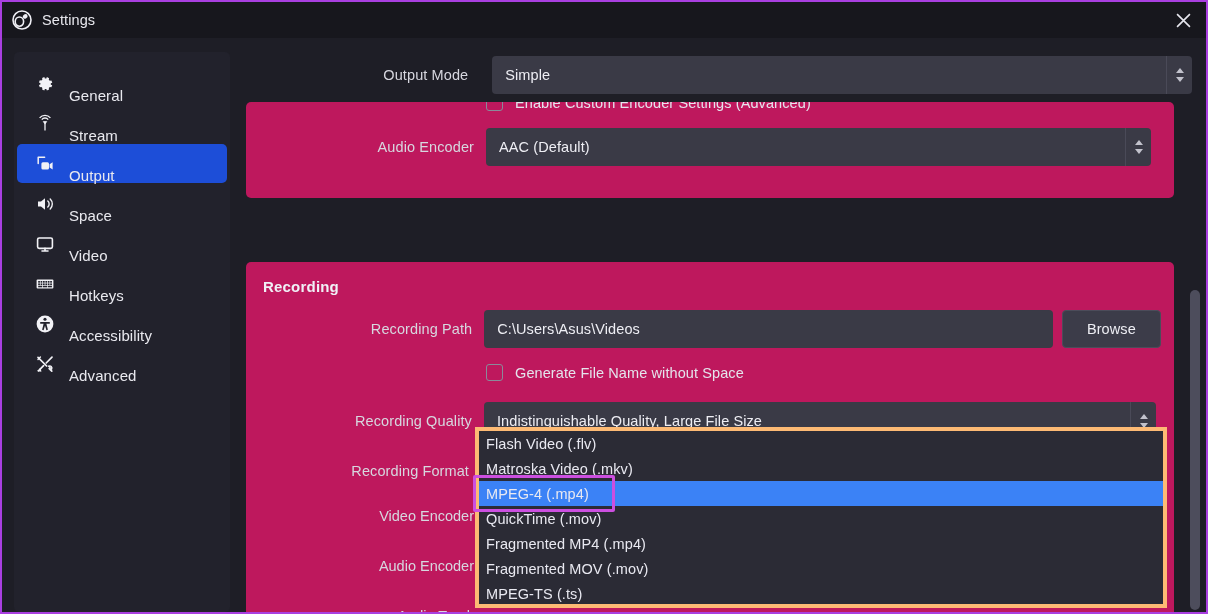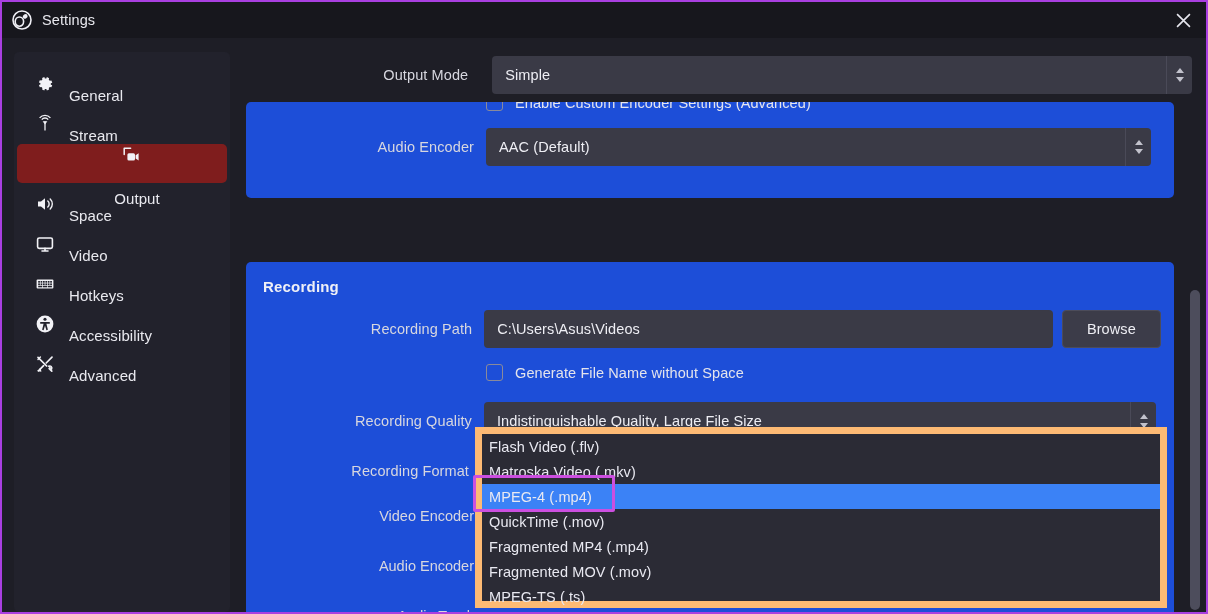--- a/index.html
+++ b/index.html
@@ -46,21 +46,21 @@
     padding-top: 11px;
   }
   .nav-item {
     position: relative;
     height: 39px; margin: 1px 3px;
     border-radius: 5px;
     display: flex; align-items: center;
     padding-left: 17px;
     cursor: pointer;
   }
-  .nav-item.selected { background: #7f1d1d; flex-direction: column; }
+  .nav-item.selected { background: #1d4ed8; }
   .nav-icon {
     width: 22px; height: 22px; flex: none;
     display: flex; align-items: center; justify-content: center;
     color: #f2f2f6;
   }
   .nav-icon svg { width: 20px; height: 20px; display: block; }
   .nav-label {
     margin-left: 13px; font-size: 15px; color: #e9e9ef;
     letter-spacing: .1px; white-space: nowrap; margin-top: 24px;
   }
@@ -113,21 +113,21 @@
 
   
   #scrollarea {
     position: absolute; left: 0; top: 64px;
     width: 950px; height: 514px;
     overflow: hidden;
   }
   .panel {
     position: absolute; left: 4px;
     width: 928px;
-    background: #1d4ed8;
+    background: #be185d;
     border-radius: 5px;
   }
   #panel-streaming { top: 0; height: 96px; }
   #panel-recording { top: 160px; height: 420px; }
 
   .panel-title {
     position: absolute; left: 17px; top: 16px;
     color: #f0f0f6; font-size: 15px; font-weight: bold;
     letter-spacing: .2px;
   }
@@ -167,21 +167,21 @@
     position: absolute; width: 228px; text-align: right;
     color: #d7d7df; font-size: 14.5px; white-space: nowrap;
   }
 
   
   #dropdown {
     position: absolute;
     left: 473px; top: 425px;
     width: 692px; height: 181px;
     background: #2b2b35;
-    border: 7px solid #fdba74;
+    border: 4px solid #fdba74;
     z-index: 40;
   }
   .dd-item {
     height: 25px;
     display: flex; align-items: center;
     padding-left: 7px;
     color: #e9e9f1; font-size: 14.5px;
     letter-spacing: .1px;
     cursor: pointer;
     white-space: nowrap;

